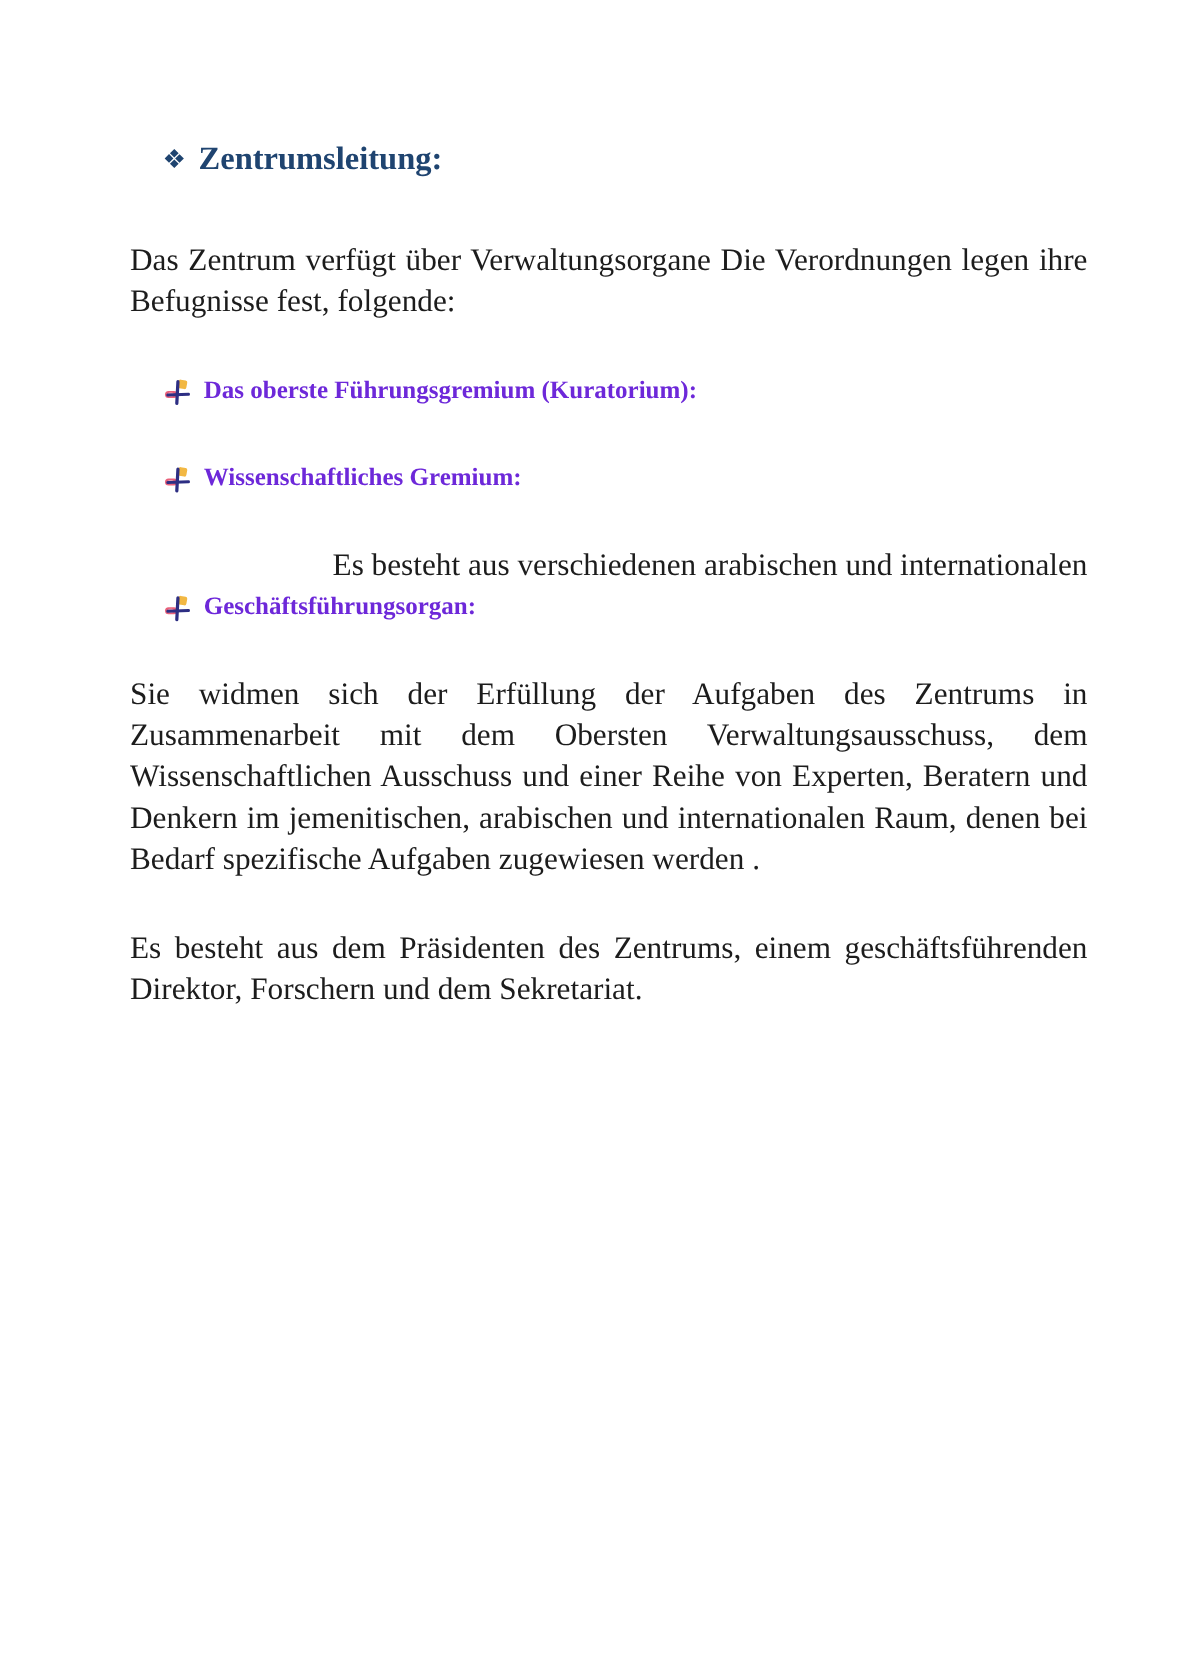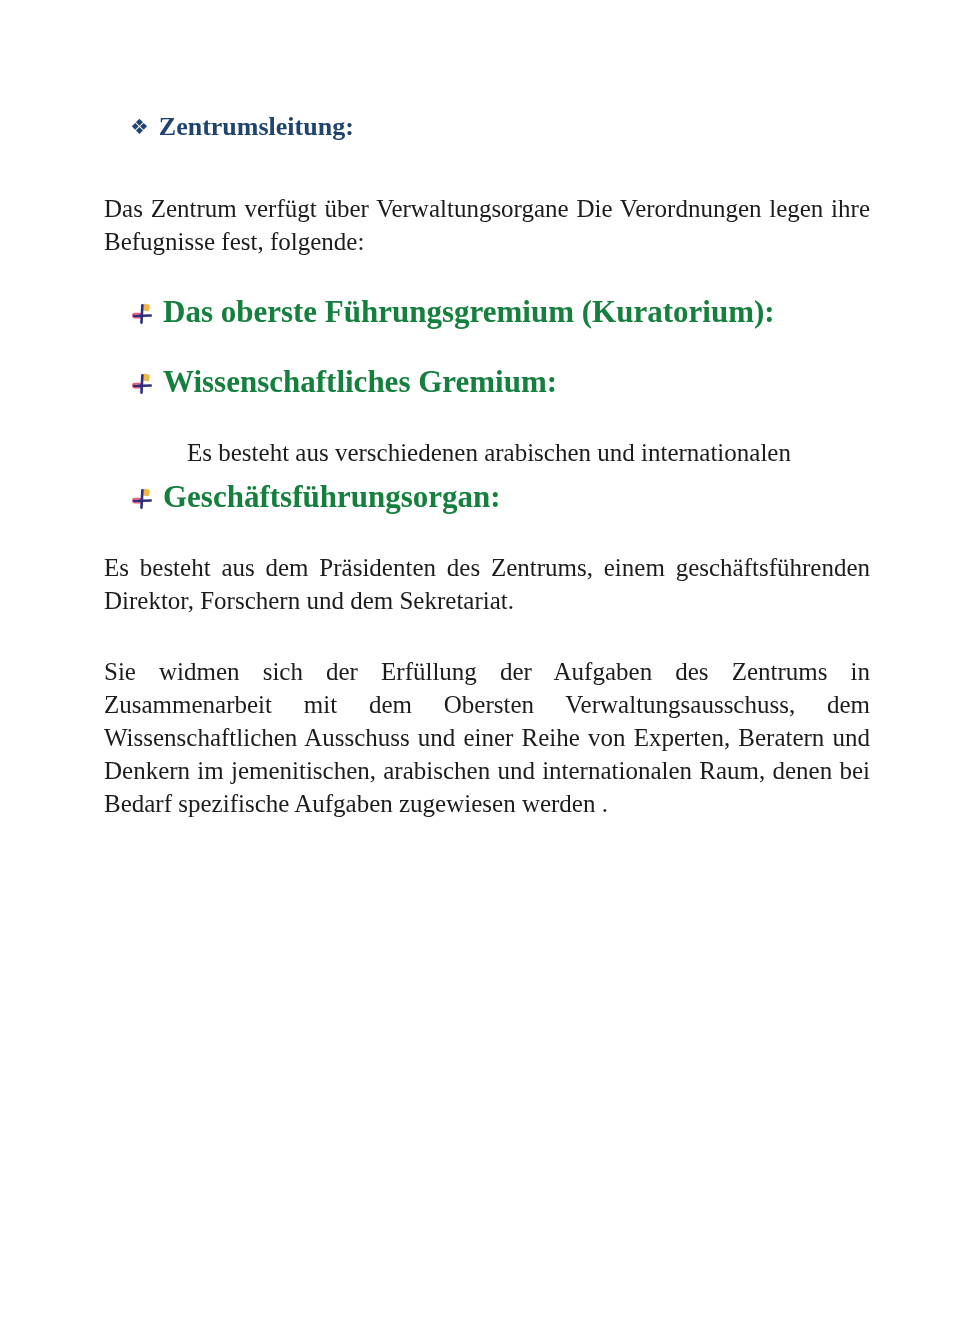--- a/index.html
+++ b/index.html
@@ -28,44 +28,44 @@
     align-items: center;
   }
   .main-heading .diamonds {
     font-family: "DejaVu Sans", sans-serif;
     font-size: 21px;
     margin-right: 10px;
     color: #1f4470;
   }
   .sub-heading {
     margin: 0 0 38px 26px;
-    font-size: 31px;
+    font-size: 20px;
     line-height: 32px;
     font-weight: bold;
-    color: #15803d;
+    color: #6d28d9;
     display: flex;
     align-items: center;
   }
   .sub-heading .bullet {
     width: 24px;
     height: 24px;
     margin-right: 9px;
     flex: 0 0 auto;
     position: relative;
     top: 2px;
   }
   .para {
     margin: 0 0 38px 0;
     font-size: 25px;
     line-height: 33px;
     text-align: justify;
   }
   .para.first-line {
-    margin-bottom: 12px;
-    text-align: center;
+    margin-bottom: 0;
+    text-align: right;
     padding-left: 4px;
   }
   .para.rest {
     padding-left: 4px;
   }
 </style>
 </head>
 <body>
 
 <div class="page">
@@ -107,17 +107,17 @@
     <svg class="bullet" viewBox="0 0 24 24" aria-hidden="true">
       <rect x="12.5" y="2" width="7" height="7" rx="1.5" transform="rotate(10 16 5.5)" fill="#f2b843"></rect>
       <rect x="2" y="10.8" width="10" height="5.6" rx="2.8" fill="#e9607a"></rect>
       <rect x="4.2" y="12" width="4.8" height="3.2" rx="1.6" fill="#f7a8b8"></rect>
       <rect x="10.6" y="2" width="2.6" height="20" rx="1.3" transform="rotate(3 12 12)" fill="#2d2e83"></rect>
       <rect x="3" y="12.6" width="19" height="2.4" rx="1.2" transform="rotate(-2 12 13.8)" fill="#2d2e83"></rect>
     </svg>
     <span>Geschäftsführungsorgan:</span>
   </h2>
 
+  <p class="para">Sie widmen sich der Erfüllung der Aufgaben des Zentrums in Zusammenarbeit mit dem Obersten Verwaltungsausschuss, dem Wissenschaftlichen Ausschuss und einer Reihe von Experten, Beratern und Denkern im jemenitischen, arabischen und internationalen Raum, denen bei Bedarf spezifische Aufgaben zugewiesen werden .</p>
+
   <p class="para">Es besteht aus dem Präsidenten des Zentrums, einem geschäftsführenden Direktor, Forschern und dem Sekretariat.</p>
-
-  <p class="para">Sie widmen sich der Erfüllung der Aufgaben des Zentrums in Zusammenarbeit mit dem Obersten Verwaltungsausschuss, dem Wissenschaftlichen Ausschuss und einer Reihe von Experten, Beratern und Denkern im jemenitischen, arabischen und internationalen Raum, denen bei Bedarf spezifische Aufgaben zugewiesen werden .</p>
 
 </div>
 
 </body></html>

